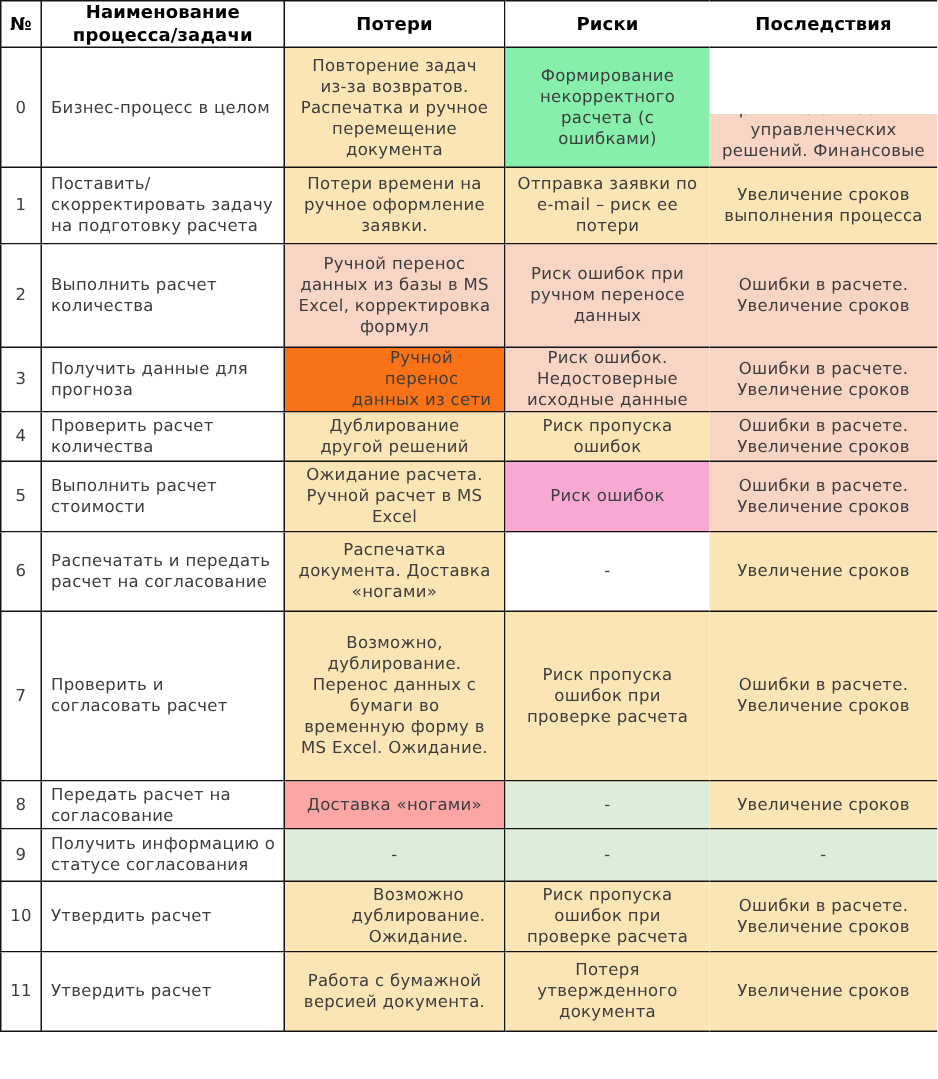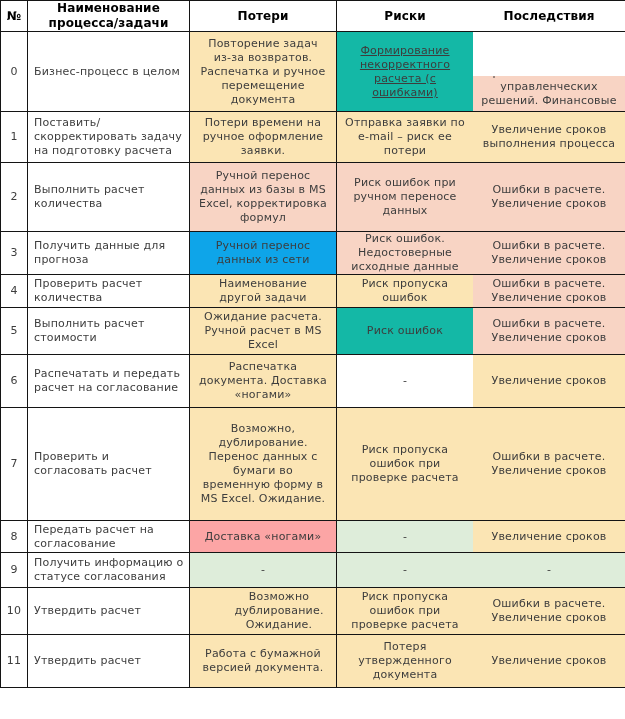--- a/index.html
+++ b/index.html
@@ -73,21 +73,21 @@
       <div class="cell col-name">Наименование процесса/задачи</div>
       <div class="cell col-losses">Потери</div>
       <div class="cell col-risks">Риски</div>
       <div class="cell col-cons">Последствия</div>
     </div>
 
     <div class="trow">
       <div class="cell col-num">0</div>
       <div class="cell col-name">Бизнес-процесс в целом</div>
       <div class="cell col-losses" style="background: rgb(251, 229, 180);">Повторение задач из-за возвратов. Распечатка и ручное перемещение документа</div>
-      <div class="cell col-risks" style="background: #14b8a6; text-decoration: underline;">Формирование некорректного расчета (с ошибками)</div>
+      <div class="cell col-risks" style="background: #86efac;">Формирование некорректного расчета (с ошибками)</div>
       <div class="cell col-cons" style="background: rgb(248, 212, 196); margin-top: 44px;">Принятие ошибочных управленческих решений. Финансовые потери</div>
     </div>
 
     <div class="trow">
       <div class="cell col-num">1</div>
       <div class="cell col-name">Поставить/скорректировать задачу на подготовку расчета</div>
       <div class="cell col-losses" style="background: rgb(251, 229, 180);">Потери времени на ручное оформление заявки.</div>
       <div class="cell col-risks" style="background: rgb(251, 229, 180);">Отправка заявки по e-mail – риск ее потери</div>
       <div class="cell col-cons" style="background: rgb(251, 229, 180);">Увеличение сроков выполнения процесса</div>
     </div>
@@ -96,38 +96,38 @@
       <div class="cell col-num">2</div>
       <div class="cell col-name">Выполнить расчет количества</div>
       <div class="cell col-losses" style="background: rgb(248, 212, 196);">Ручной перенос данных из базы в MS Excel, корректировка формул</div>
       <div class="cell col-risks" style="background: rgb(248, 212, 196);">Риск ошибок при ручном переносе данных</div>
       <div class="cell col-cons" style="background: rgb(248, 212, 196);">Ошибки в расчете. Увеличение сроков</div>
     </div>
 
     <div class="trow">
       <div class="cell col-num">3</div>
       <div class="cell col-name">Получить данные для прогноза</div>
-      <div class="cell col-losses" style="background: #0ea5e9;">Ручной перенос данных из сети</div>
+      <div class="cell col-losses" style="background: #f97316; padding-left: 44px;">Ручной перенос данных из сети</div>
       <div class="cell col-risks" style="background: rgb(248, 212, 196);">Риск ошибок. Недостоверные исходные данные</div>
       <div class="cell col-cons" style="background: rgb(248, 212, 196);">Ошибки в расчете. Увеличение сроков</div>
     </div>
 
     <div class="trow">
       <div class="cell col-num">4</div>
       <div class="cell col-name">Проверить расчет количества</div>
-      <div class="cell col-losses" style="background: rgb(251, 229, 180);">Наименование другой задачи</div>
+      <div class="cell col-losses" style="background: rgb(251, 229, 180);">Дублирование другой решений</div>
       <div class="cell col-risks" style="background: rgb(251, 229, 180);">Риск пропуска ошибок</div>
       <div class="cell col-cons" style="background: rgb(248, 212, 196);">Ошибки в расчете. Увеличение сроков</div>
     </div>
 
     <div class="trow">
       <div class="cell col-num">5</div>
       <div class="cell col-name">Выполнить расчет стоимости</div>
       <div class="cell col-losses" style="background: rgb(251, 229, 180);">Ожидание расчета. Ручной расчет в MS Excel</div>
-      <div class="cell col-risks" style="background: #14b8a6;">Риск ошибок</div>
+      <div class="cell col-risks" style="background: #f9a8d4;">Риск ошибок</div>
       <div class="cell col-cons" style="background: rgb(248, 212, 196);">Ошибки в расчете. Увеличение сроков</div>
     </div>
 
     <div class="trow">
       <div class="cell col-num">6</div>
       <div class="cell col-name">Распечатать и передать расчет на согласование</div>
       <div class="cell col-losses" style="background: rgb(251, 229, 180);">Распечатка документа. Доставка «ногами»</div>
       <div class="cell col-risks" style="background: rgb(255, 255, 255);">-</div>
       <div class="cell col-cons" style="background: rgb(251, 229, 180);">Увеличение сроков</div>
     </div>

